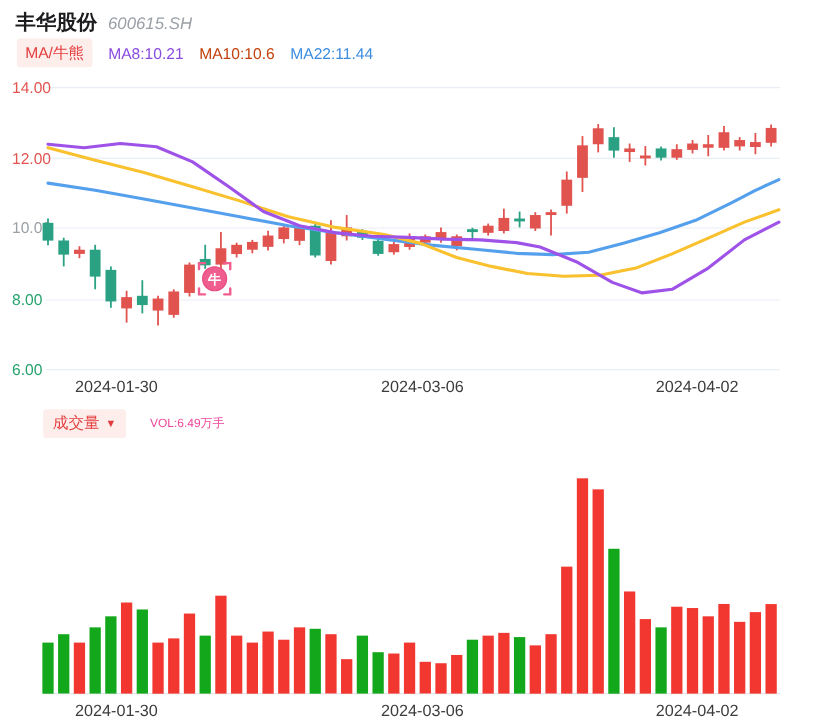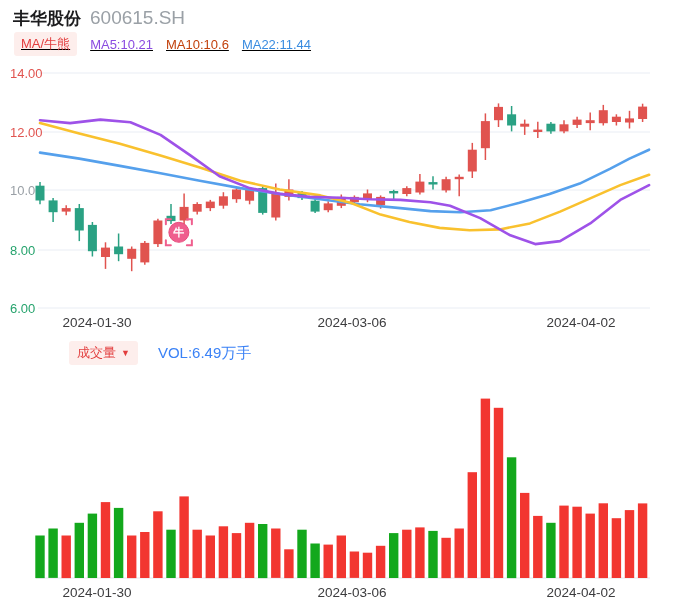--- a/index.html
+++ b/index.html
@@ -1,45 +1,45 @@
 <!DOCTYPE html>
 <html><head>
 <meta charset="utf-8">
 <style>
   html,body{margin:0;padding:0;background:#fff;}
   .page{position:relative;width:686px;height:606px;background:#ffffff;overflow:hidden;
         font-family:"Liberation Sans","DejaVu Sans",sans-serif;}
   .hdr{position:absolute;top:7px;left:13px;display:flex;align-items:baseline;gap:9px;}
   .hdr .t{font-size:17px;font-weight:bold;color:#1c1c1e;}
-  .hdr .c{font-size:19px;color:#9aa0a6;}
-  .legend{position:absolute;top:32px;left:14px;display:flex;align-items:center;gap:13px;font-size:13px;text-decoration:underline;}
+  .hdr .c{font-size:14px;color:#9aa0a6;font-style:italic;}
+  .legend{position:absolute;top:32px;left:14px;display:flex;align-items:center;gap:13px;font-size:13px;}
   .badge{background:#fdeeec;color:#e23d3d;padding:3px 7px;border-radius:3px;font-size:13px;}
   .ma5{color:#8a4be0;} .ma10{color:#c2410c;} .ma20{color:#3a8ce0;}
-  .vol-legend{position:absolute;top:341px;left:36px;display:flex;align-items:center;gap:20px;font-size:13px;margin-left:33px;}
+  .vol-legend{position:absolute;top:341px;left:36px;display:flex;align-items:center;gap:20px;font-size:13px;}
   .vol-badge{background:#fdeeec;color:#e23d3d;padding:3px 8px;border-radius:3px;display:flex;align-items:center;gap:5px;}
   .vol-badge .arrow{font-size:9px;}
-  .vol-text{color:#3b82f6;font-size:15px;}
+  .vol-text{color:#ec4899;font-size:10px;}
   svg text{font-family:"Liberation Sans","DejaVu Sans",sans-serif;}
   .tick-red{fill:#e15450;} .tick-gray{fill:#9aa0a6;} .tick-green{fill:#26a36d;}
   .xlab{fill:#3c3c3e;font-size:13.5px;}
   .grid{stroke:#e9edf4;stroke-width:1;}
 </style>
 </head>
 <body>
 
 <div class="page">
 
   <div class="hdr">
     <span class="t">丰华股份</span>
     <span class="c">600615.SH</span>
   </div>
 
   <div class="legend">
     <span class="badge">MA/牛熊</span>
-    <span class="ma5">MA5:10.21</span>
+    <span class="ma5">MA8:10.21</span>
     <span class="ma10">MA10:10.6</span>
     <span class="ma20">MA22:11.44</span>
   </div>
 
   <div class="vol-legend">
     <span class="vol-badge">
       <span>成交量</span>
       <span class="arrow">▼</span>
     </span>
     <span class="vol-text">VOL:6.49万手</span>

